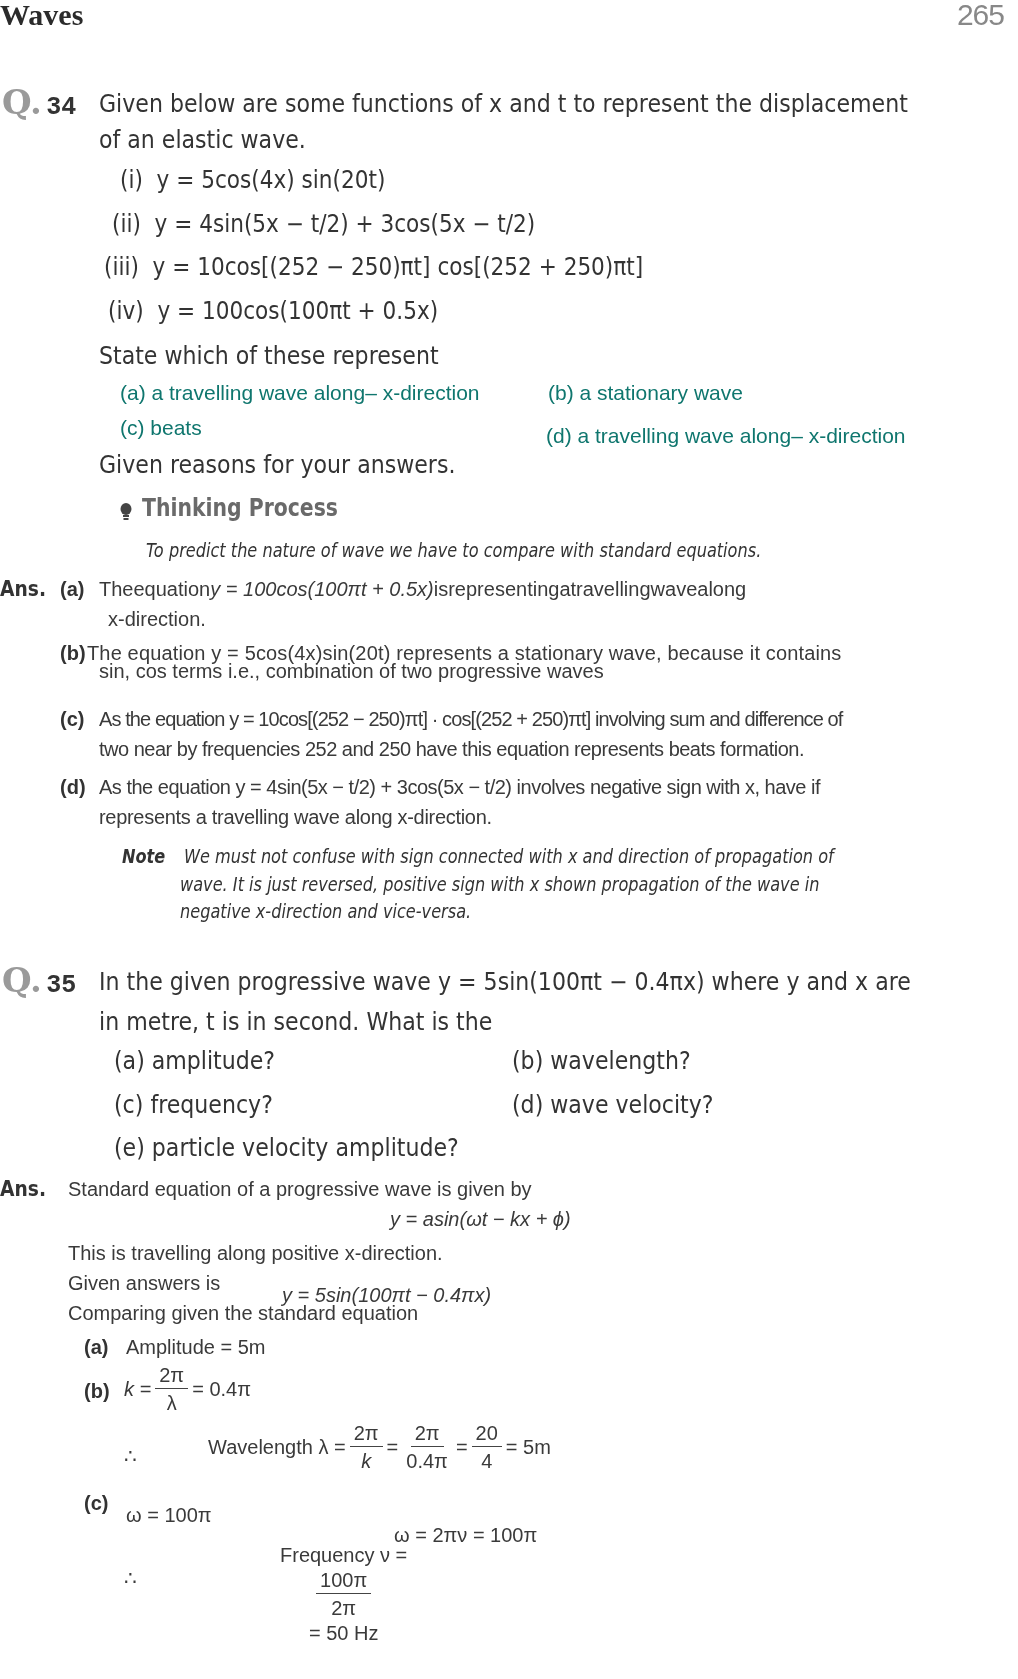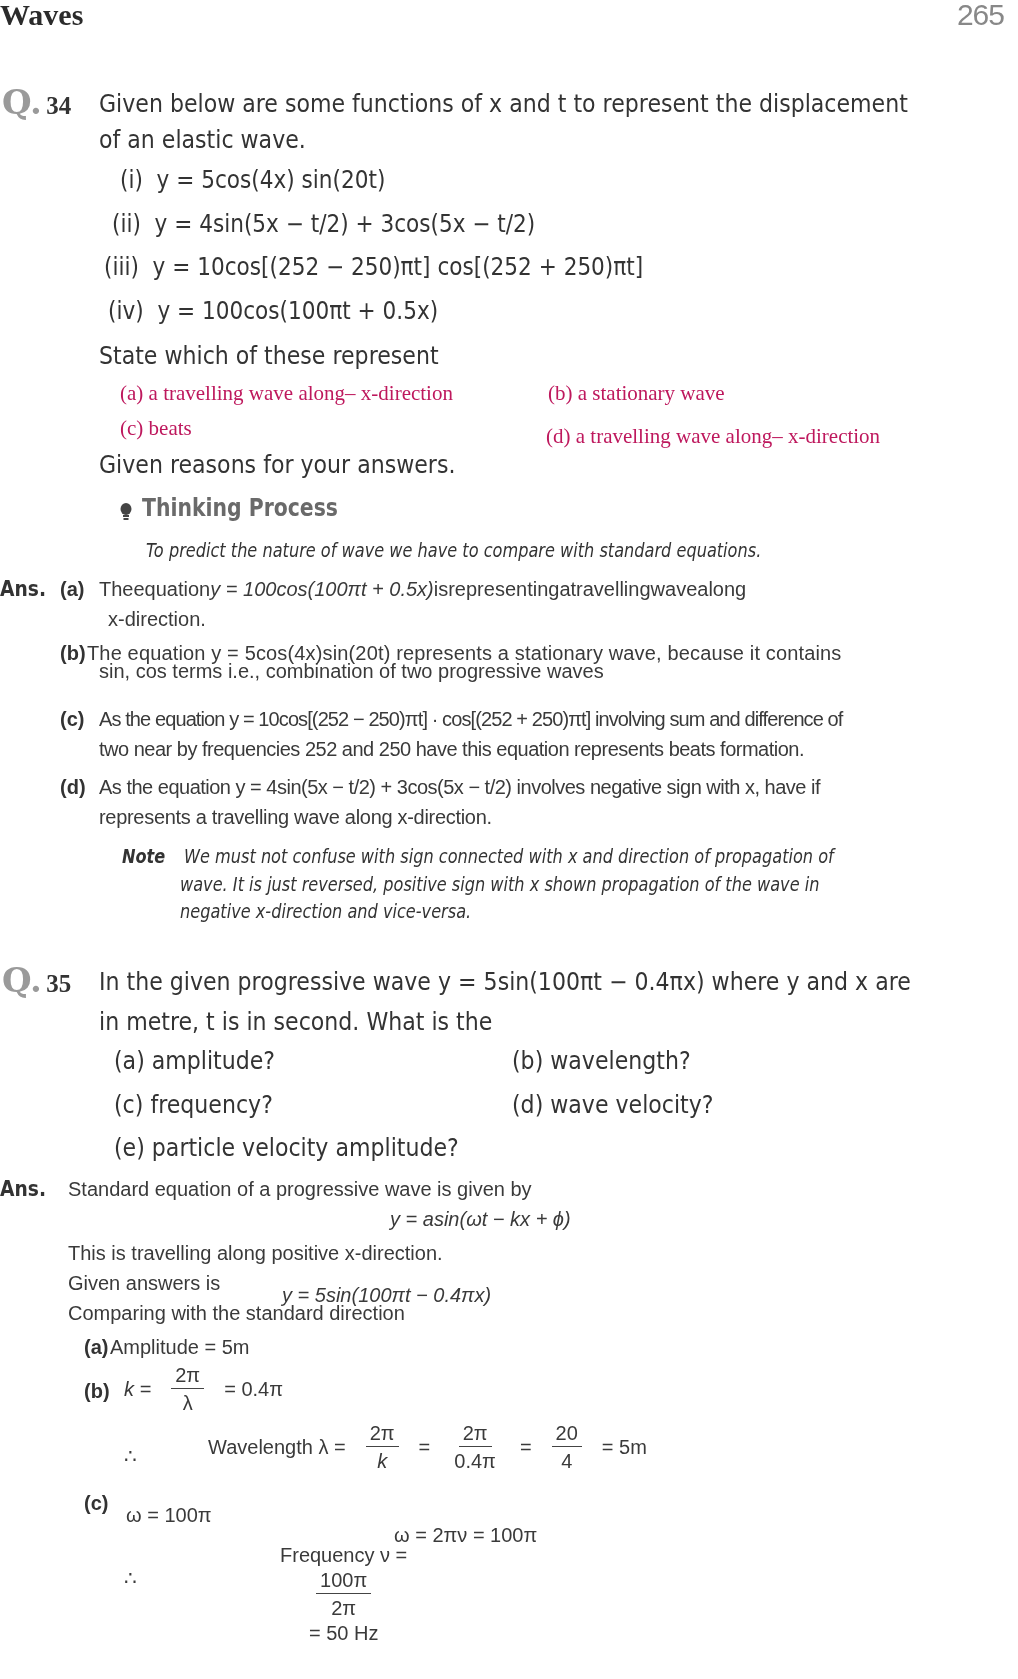--- a/index.html
+++ b/index.html
@@ -1,33 +1,33 @@
 <!DOCTYPE html>
 <html><head>
 <meta charset="utf-8">
 <style>
   html, body { margin:0; padding:0; background:#ffffff; }
   body { width:1018px; height:1679px; position:relative; overflow:hidden; color:#333; font-family:"Liberation Sans", sans-serif; }
   .abs { position:absolute; white-space:nowrap; }
   .hdr-title { left:0; top:-2px; font-family:"Liberation Serif", serif; font-weight:bold; font-size:30px; color:#2b2b2b; }
   .hdr-page { right:14px; top:-2px; font-family:"Liberation Sans", sans-serif; font-size:30px; color:#888; font-weight:normal; letter-spacing:-1px; }
   .qmark { font-family:"DejaVu Serif", serif; font-weight:bold; font-size:34px; color:#9a9a9a; }
-  .qnum { font-family:Liberation Serif, serif; font-weight:bold; font-size:25px; color:#333; }
+  .qnum { font-family:Liberation Mono, monospace; font-weight:bold; font-size:25px; color:#333; }
   .qtext { font-family:"DejaVu Sans", sans-serif; font-size:24px; color:#333; transform:scaleX(0.92); transform-origin:left; }
   .eq { font-family:"DejaVu Sans", sans-serif; font-size:24px; color:#333; transform:scaleX(0.9); transform-origin:left; }
-  .opt { font-family:Liberation Serif, serif; font-size:21px; color:#be185d; }
+  .opt { font-family:Liberation Sans, sans-serif; font-size:21px; color:#0f766e; }
   .tp-title { font-family:"DejaVu Sans", sans-serif; font-weight:bold; font-size:24px; color:#6a6a6a; transform:scaleX(0.85); transform-origin:left; }
   .tp-text { font-family:"DejaVu Sans", sans-serif; font-style:italic; font-size:19px; color:#333; transform:scaleX(0.85); transform-origin:left; }
   .ans-label { font-family:"DejaVu Sans", sans-serif; font-weight:bold; font-size:22px; color:#333; transform:scaleX(0.85); transform-origin:left; }
   .ans { font-family:"Liberation Sans", sans-serif; font-size:20px; color:#3a3a3a; }
   .ans-item { font-family:"Liberation Sans", sans-serif; font-weight:bold; font-size:20px; color:#333; }
   .note { font-family:"DejaVu Sans", sans-serif; font-style:italic; font-size:19px; color:#333; transform:scaleX(0.85); transform-origin:left; }
   .note-label { font-weight:bold; }
   .just { display:flex; justify-content:flex-start; }
-  .frac { display:inline-flex; flex-direction:column; align-items:center; vertical-align:middle; margin:0 20px; }
+  .frac { display:inline-flex; flex-direction:column; align-items:center; vertical-align:middle; margin:0 4px; }
   .frac .num { border-bottom:1.5px solid #444; padding:0 4px; line-height:26px; }
   .frac .den { padding:0 4px; line-height:28px; }
   .bulb { display:inline-block; width:12px; height:18px; vertical-align:middle; margin-right:6px; }
 </style>
 </head>
 <body>
 
 <div class="abs hdr-title">Waves</div>
 <div class="abs hdr-page">265</div>
 
@@ -112,24 +112,24 @@
   <div class="abs qtext" style="left:114px; top:1091px;">(c) frequency?</div>
   <div class="abs qtext" style="left:512px; top:1091px;">(d) wave velocity?</div>
   <div class="abs qtext" style="left:114px; top:1134px;">(e) particle velocity amplitude?</div>
 
   <div class="abs ans-label" style="left:0px; top:1176px;">Ans.</div>
   <div class="abs ans" style="left:68px; top:1178px;">Standard equation of a progressive wave is given by</div>
   <div class="abs ans" style="left:390px; top:1208px; font-style:italic;">y = asin(ωt − kx + ϕ)</div>
   <div class="abs ans" style="left:68px; top:1242px;">This is travelling along positive x-direction.</div>
   <div class="abs ans" style="left:68px; top:1272px;">Given answers is</div>
   <div class="abs ans" style="left:282px; top:1284px; font-style:italic;">y = 5sin(100πt − 0.4πx)</div>
-  <div class="abs ans" style="left:68px; top:1302px;">Comparing with the standard direction</div>
+  <div class="abs ans" style="left:68px; top:1302px;">Comparing given the standard equation</div>
 
   <div class="abs ans-item" style="left:84px; top:1336px;">(a)</div>
-  <div class="abs ans" style="left:110px; top:1336px;">Amplitude = 5m</div>
+  <div class="abs ans" style="left:126px; top:1336px;">Amplitude = 5m</div>
 
   <div class="abs ans-item" style="left:84px; top:1380px;">(b)</div>
   <div class="abs ans" style="left:124px; top:1362px; display:flex; align-items:center;">
     <span style="font-style:italic;">k =</span>
     <span class="frac">
       <span class="num">2π</span>
       <span class="den">λ</span>
     </span>
     <span>= 0.4π</span>
   </div>

